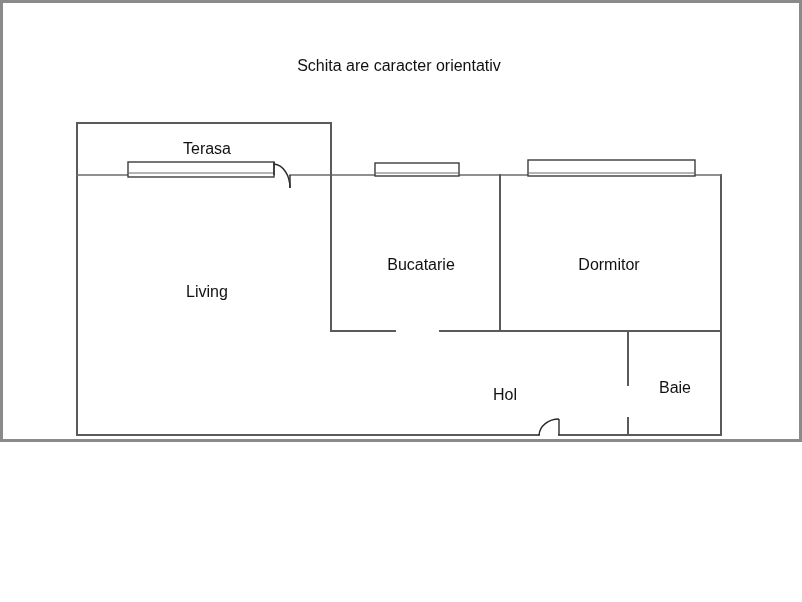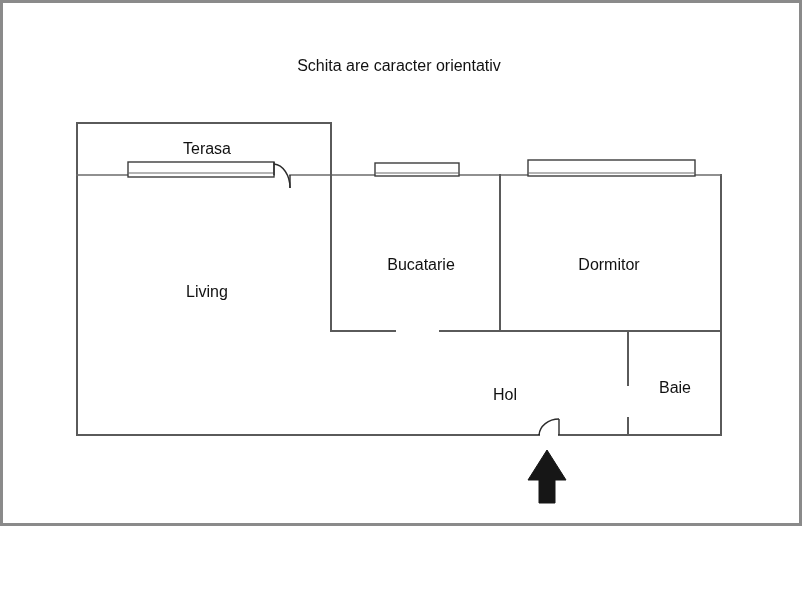--- a/index.html
+++ b/index.html
@@ -6,21 +6,21 @@
     margin: 0;
     padding: 0;
     background: #ffffff;
   }
   body {
     font-family: "Liberation Sans", sans-serif;
   }
   #page {
     position: relative;
     width: 802px;
-    height: 526px;
+    height: 442px;
     background: #ffffff;
     box-sizing: border-box;
     border: 3px solid #8a8a8a;
     overflow: hidden;
   }
   #plan-svg {
     position: absolute;
     left: 0;
     top: 0;
     width: 802px;

